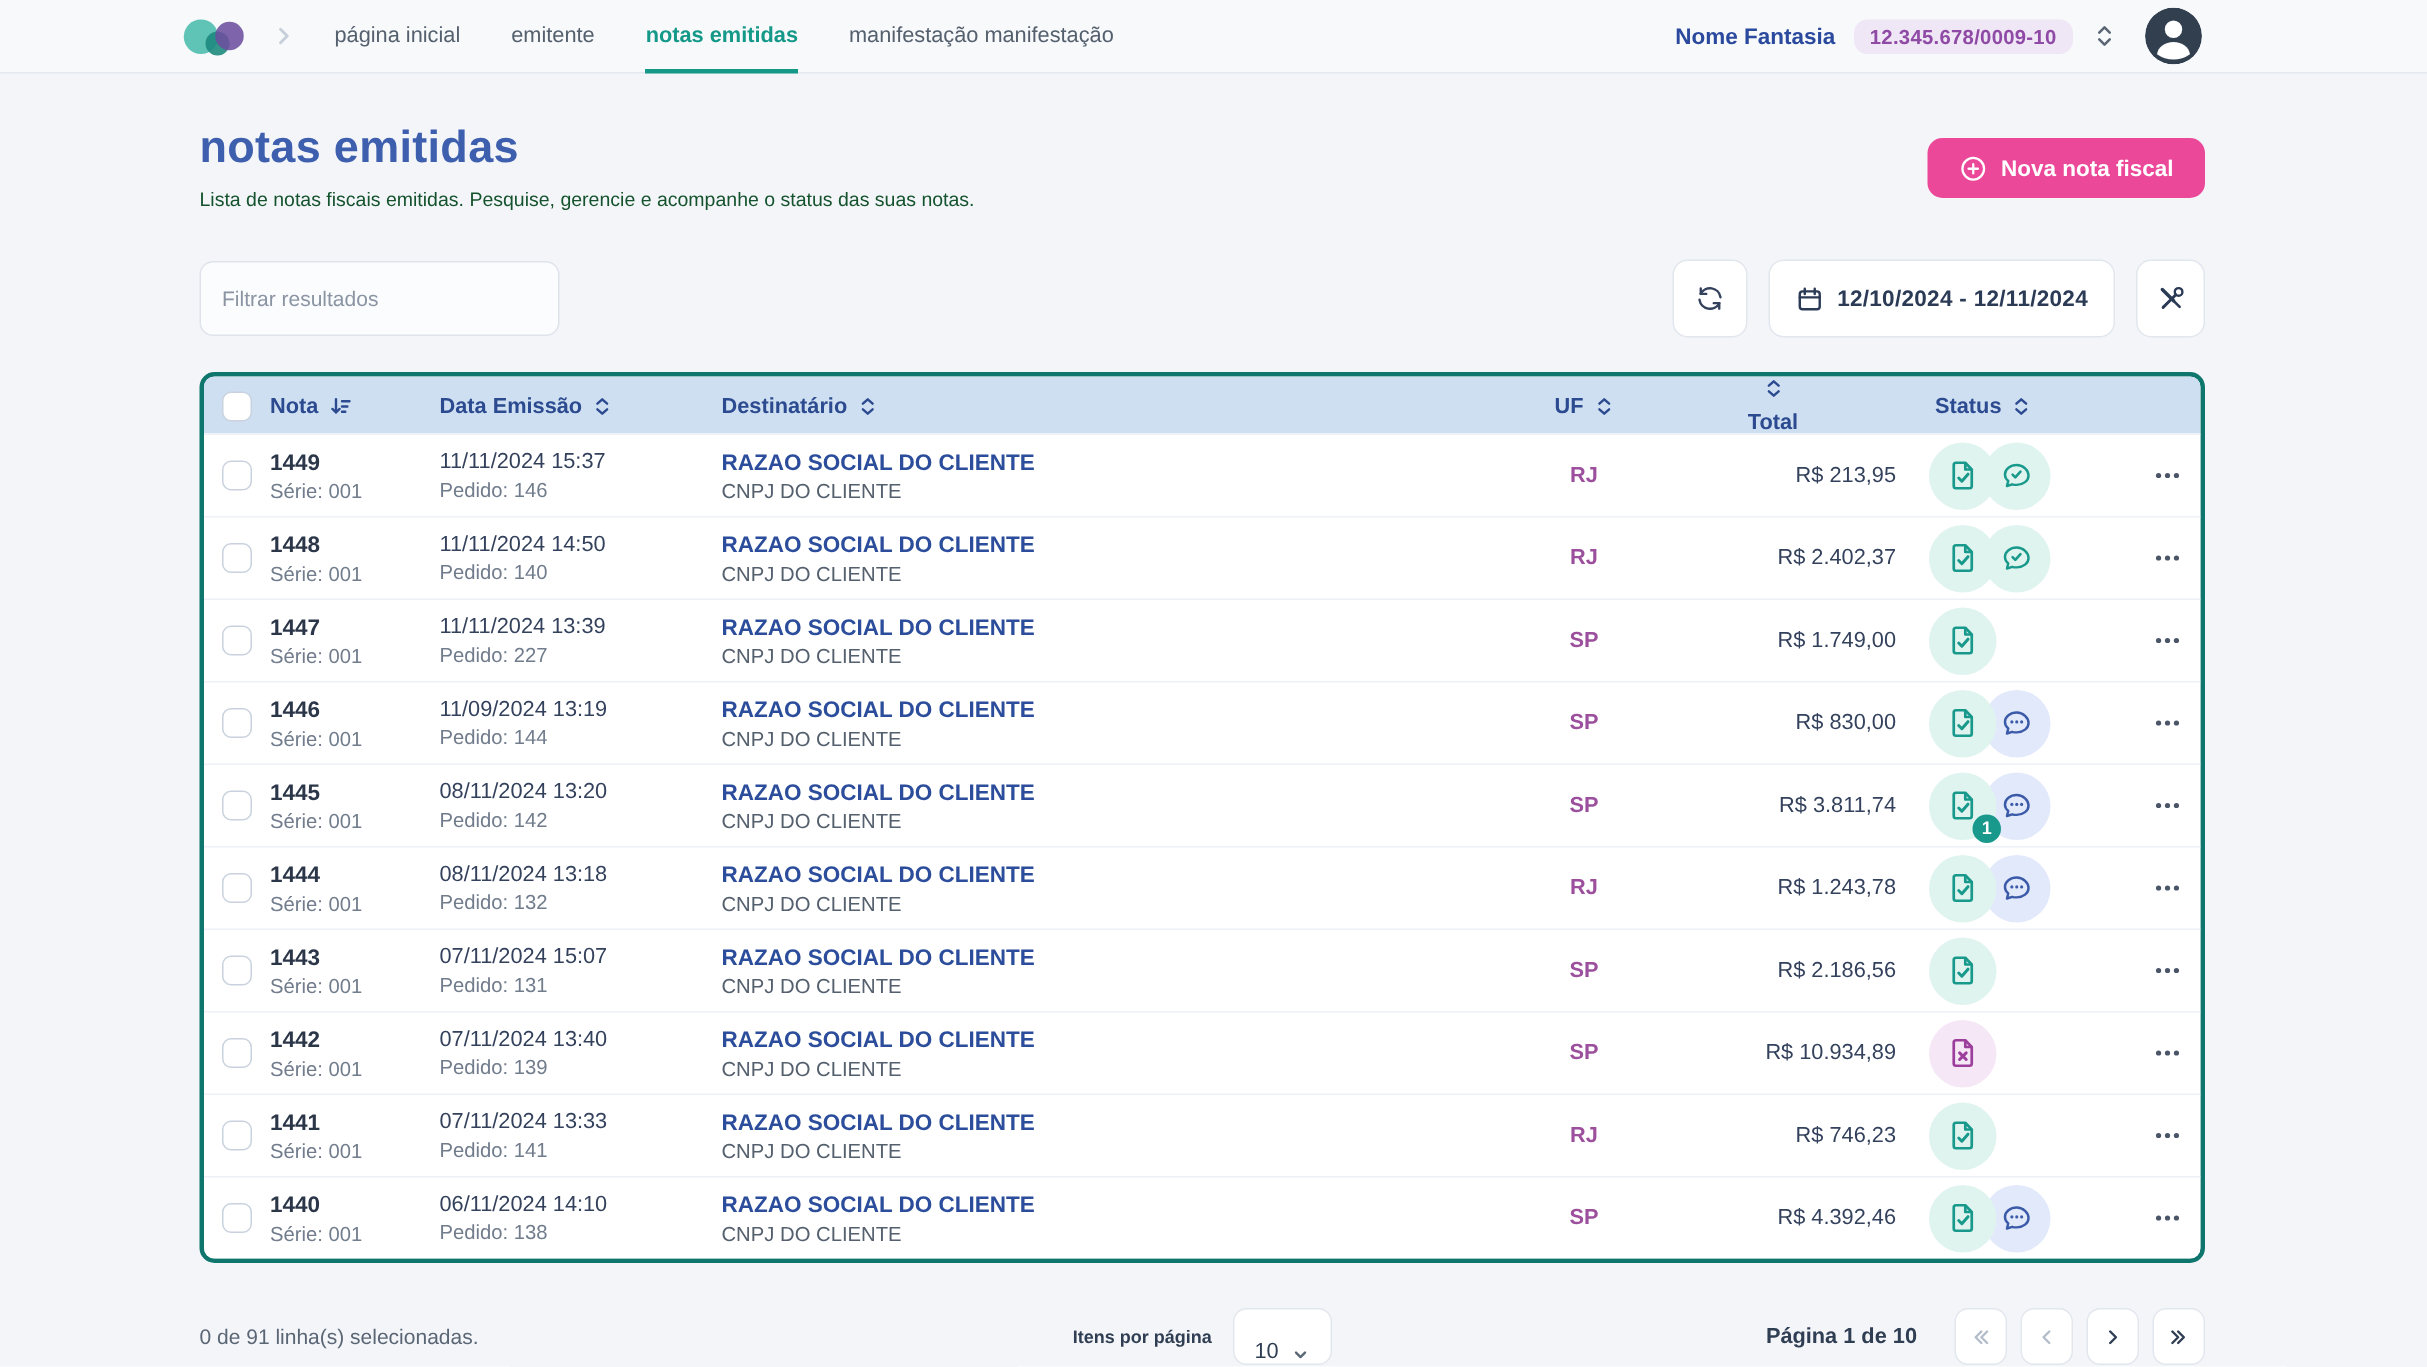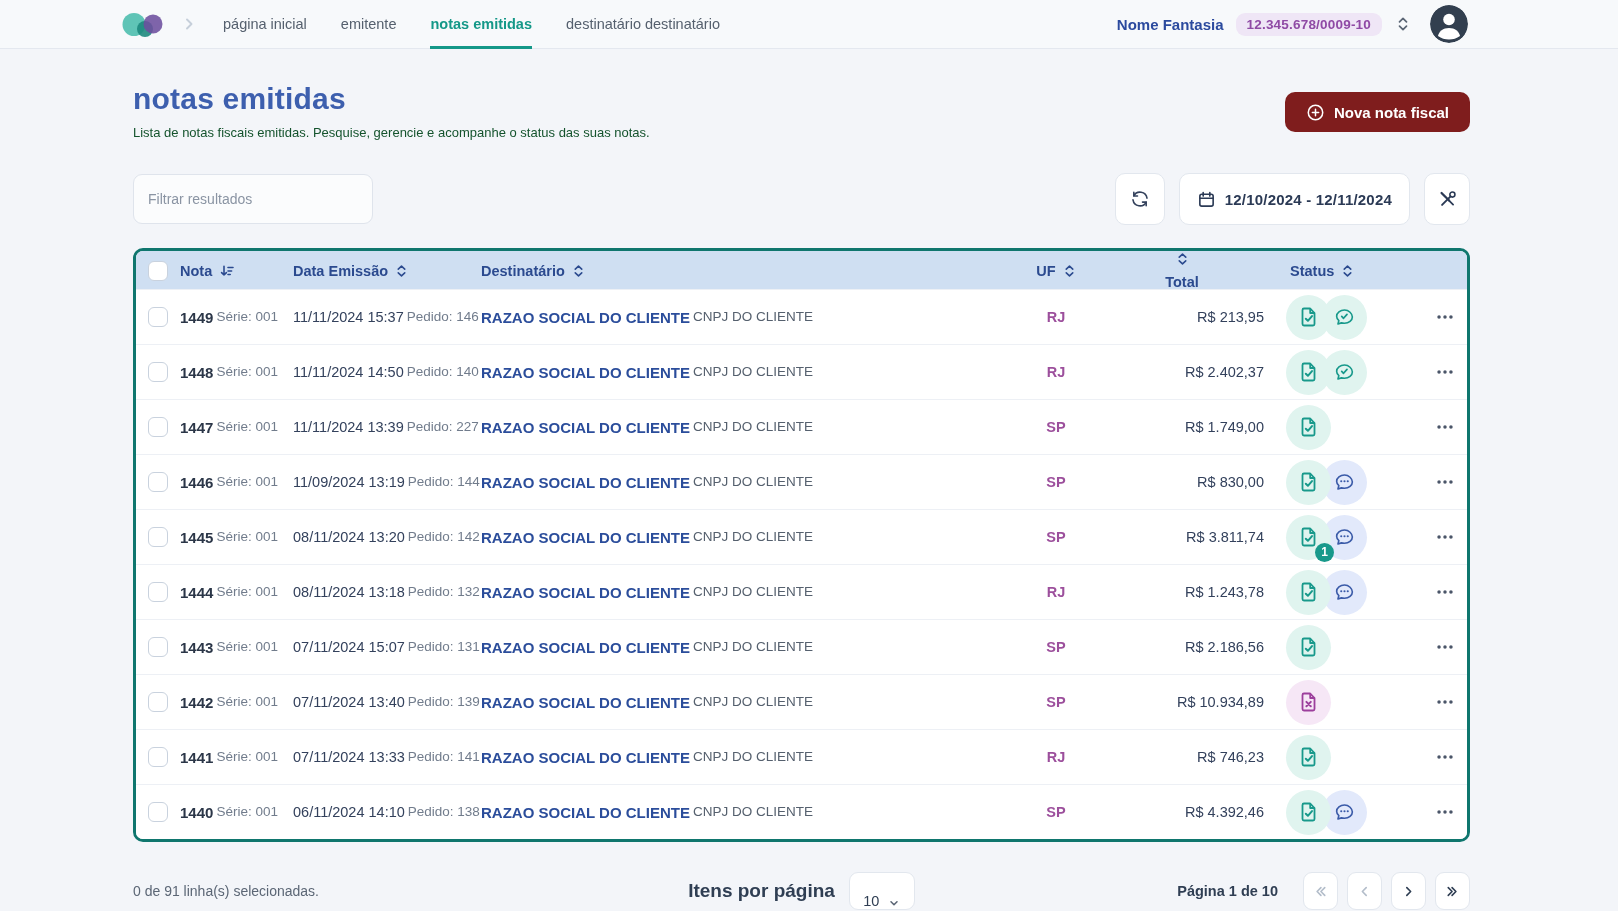--- a/index.html
+++ b/index.html
@@ -31,21 +31,21 @@
   }
   .switch-btn { background:none; border:none; cursor:pointer; display:flex; align-items:center; padding:2px; }
   .avatar { width:38px; height:38px; border-radius:50%; overflow:hidden; cursor:pointer; margin-left:6px; }
 
   
   .main { width:1337px; margin-left:133px; }
   .page-head { display:flex; justify-content:space-between; align-items:flex-start; margin-top:33px; }
   .page-title { font-size:30px; font-weight:bold; color:#3d5fae; letter-spacing:.2px; }
   .page-subtitle { font-size:13px; color:#14532d; margin-top:9px; }
   .new-invoice {
-    margin-top:10px; height:40px; border:none; border-radius:10px; background:#7f1d1d;
+    margin-top:10px; height:40px; border:none; border-radius:10px; background:#ec4899;
     color:#fff; font-family:inherit; font-size:15px; font-weight:bold;
     display:flex; align-items:center; gap:9px; padding:0 21px; cursor:pointer;
   }
 
   .toolbar { display:flex; justify-content:space-between; align-items:center; margin-top:33px; }
   .filter-input {
     width:240px; height:50px; border:1px solid #dfe4ec; border-radius:9px;
     background:#fbfcfd; padding:0 14px; font-family:inherit; font-size:14px; color:#33415c;
   }
   .filter-input::placeholder { color:#8a94a3; }
@@ -76,21 +76,21 @@
   }
   .th-uf { justify-content:center; }
   .th-total { justify-content:flex-end; padding-right:8px;flex-direction:column; }
   .th-status { padding-left:18px; }
   .cb-cell { display:flex; justify-content:center; }
   .checkbox {
     width:20px; height:20px; border:1.6px solid #c9d2de; border-radius:6px;
     background:#fff; cursor:pointer; display:inline-block;
   }
   .body-row { height:55px; border-top:1px solid #edf0f5; background:#fff; }
-  .col2 { display:flex; gap:3px; }
+  .col2 { display:flex; flex-direction:column; gap:3px; }
   .cell-primary { font-size:15px; font-weight:bold; color:#2b3648; }
   .cell-date { font-size:14.5px; color:#33415c; }
   .cell-secondary { font-size:13.5px; color:#717c8c; }
   .dest-link { font-size:15px; font-weight:bold; color:#2b4d9b; text-decoration:none; cursor:pointer; }
   .cell-cnpj { font-size:13.5px; color:#55606e; }
   .cell-uf { text-align:center; font-size:14.5px; font-weight:bold; color:#9c4f9c; }
   .cell-total { text-align:right; padding-right:8px; font-size:14.5px; color:#33415c; }
   .cell-status { display:flex; align-items:center; padding-left:14px; }
   .icon-circle {
     width:45px; height:45px; border-radius:50%; position:relative;
@@ -105,21 +105,21 @@
     position:absolute; bottom:-2px; right:-3px; width:19px; height:19px; border-radius:50%;
     background:#18998b; color:#fff; font-size:12px; font-weight:bold;
     display:flex; align-items:center; justify-content:center; z-index:3;
   }
   .more-btn { background:none; border:none; cursor:pointer; display:flex; align-items:center; padding:4px; }
 
   
   .tfooter { display:flex; align-items:center; margin-top:30px; }
   .sel-text { flex:1; font-size:14px; color:#5b6675; }
   .ipp { display:flex; align-items:center; gap:14px; }
-  .ipp-label { font-size:19px; font-weight:bold; color:#2f3e53; }
+  .ipp-label { font-size:12px; font-weight:bold; color:#2f3e53; }
   .ipp-select {
     height:38px; min-width:66px; background:#fff; border:1px solid #e2e7ee; border-radius:9px;
     display:flex; align-items:flex-end; justify-content:center; gap:9px;
     font-size:14.5px; color:#2f3e53; cursor:pointer; padding:0 12px;
   }
   .pager { flex:1; display:flex; align-items:center; justify-content:flex-end; gap:9px; }
   .page-info { font-size:14.5px; font-weight:bold; color:#2f3e53; margin-right:16px; }
   .pg-btn {
     width:35px; height:38px; background:#fff; border:1px solid #e2e7ee; border-radius:9px;
     display:flex; align-items:center; justify-content:center; cursor:pointer;
@@ -140,21 +140,21 @@
     </div>
     <span style="display:flex;">
       <svg width="16" height="16" viewBox="0 0 16 16" fill="none" stroke="#c6cfda" stroke-width="1.9" stroke-linecap="round" stroke-linejoin="round">
           <path d="M6 3.5L10.5 8 6 12.5"></path>
         </svg>
     </span>
     <div class="tabs">
       <a class="tab">página inicial</a>
       <a class="tab">emitente</a>
       <a class="tab active">notas emitidas</a>
-      <a class="tab">destinatário destinatário</a>
+      <a class="tab">manifestação manifestação</a>
     </div>
   </div>
   <div class="nav-right">
     <span class="company-name">Nome Fantasia</span>
     <span class="cnpj-badge">12.345.678/0009-10</span>
     <button class="switch-btn">
       <svg width="14" height="18" viewBox="0 0 14 18" fill="none" stroke="#5b6675" stroke-width="1.7" stroke-linecap="round" stroke-linejoin="round">
           <path d="M3.5 6.8L7 3.3l3.5 3.5"></path>
           <path d="M3.5 11.2L7 14.7l3.5-3.5"></path>
         </svg>

